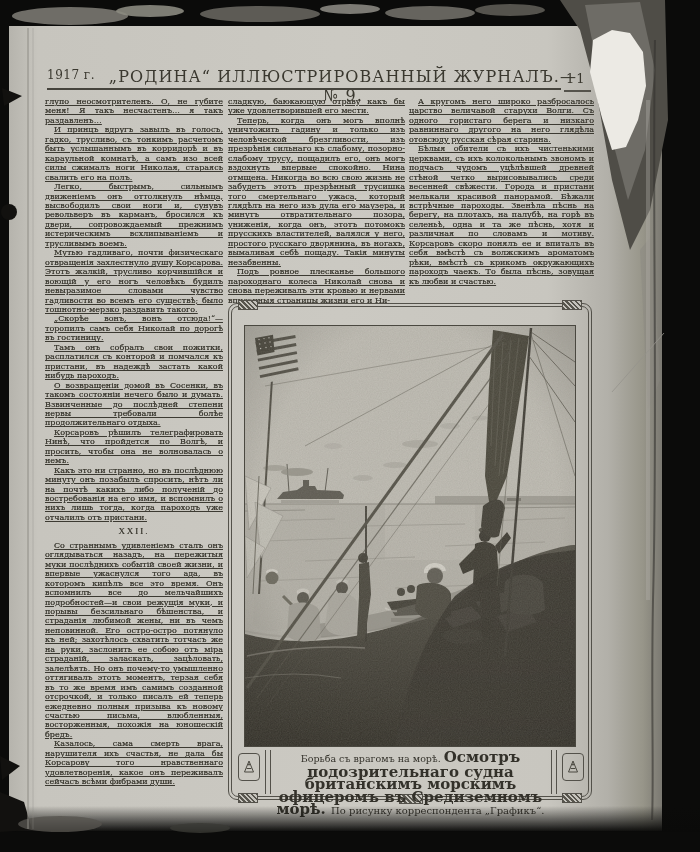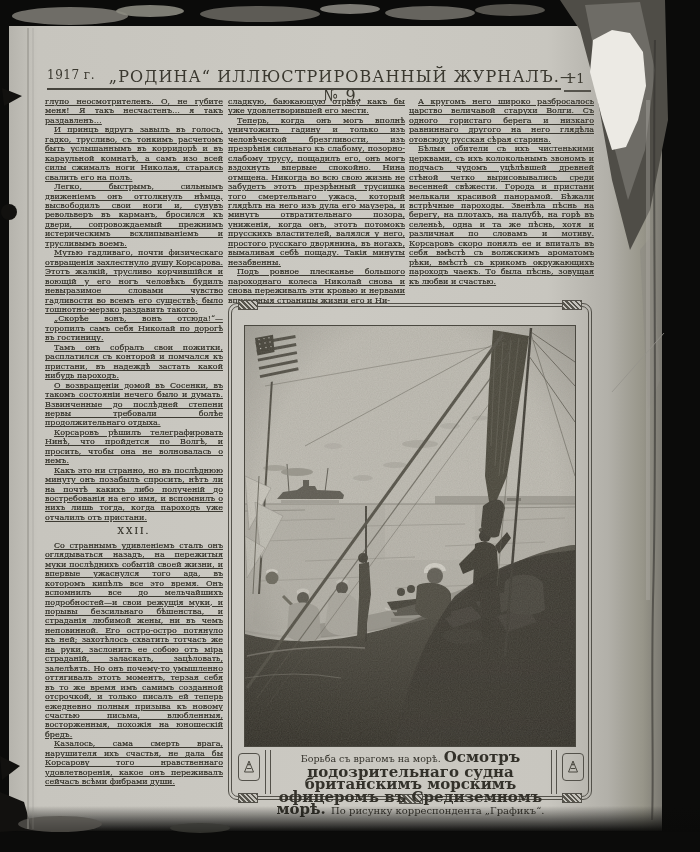--- a/index.html
+++ b/index.html
@@ -20,21 +20,21 @@
   .hdr-rule{position:absolute;left:39px;top:62px;width:514px;height:2px;background:#45433c;}
   .hdr-rule-frag{position:absolute;left:556px;top:64px;width:27px;height:2px;background:#55534c;}
   
   .col{position:absolute;top:71px;font-size:8px;line-height:9.45px;text-align:justify;overflow:hidden;
        color:#3c3a32;text-shadow:0 0 .5px rgba(64,62,52,.85);}
   .col p{margin:0;text-indent:9px;text-decoration:underline;}
   .col p.noindent{text-indent:0;}
   .col1{left:37px;width:178px;height:705px;}
   .col2{left:220px;width:177px;height:206px;}
   .col3{left:401px;width:185px;height:206px;}
-  .chapter{display:block;text-align:center;font-weight:normal;font-size:9px;letter-spacing:2px;margin:5px 0 4px;text-indent:0;}
+  .chapter{display:block;text-align:center;font-weight:normal;font-size:9px;letter-spacing:2px;margin:5px 0 4px;text-indent:0;font-family:Liberation Serif, serif;}
   
   .figure{position:absolute;left:220px;top:277px;width:364px;height:497px;}
   .frame-outer{position:absolute;inset:0;border:1px solid #53514a;border-radius:9px;}
   .frame-inner{position:absolute;inset:3px;border:1px solid #53514a;border-radius:7px;}
   .hatch{position:absolute;height:8px;width:18px;border:1px solid #53514a;
          background:repeating-linear-gradient(45deg,#57554d 0 1.5px,#c5c3bc 1.5px 3.5px);}
   .hatch.tl{left:10px;top:-3px;} .hatch.tr{right:10px;top:-3px;}
   .hatch.bl{left:10px;bottom:-3px;} .hatch.br{right:10px;bottom:-3px;}
   .hatch.bc{left:171px;bottom:-4px;width:22px;}
   .illustration{position:absolute;left:16px;top:22px;width:330px;height:420px;border:1px solid #4a4840;background:#c3c1ba;}

